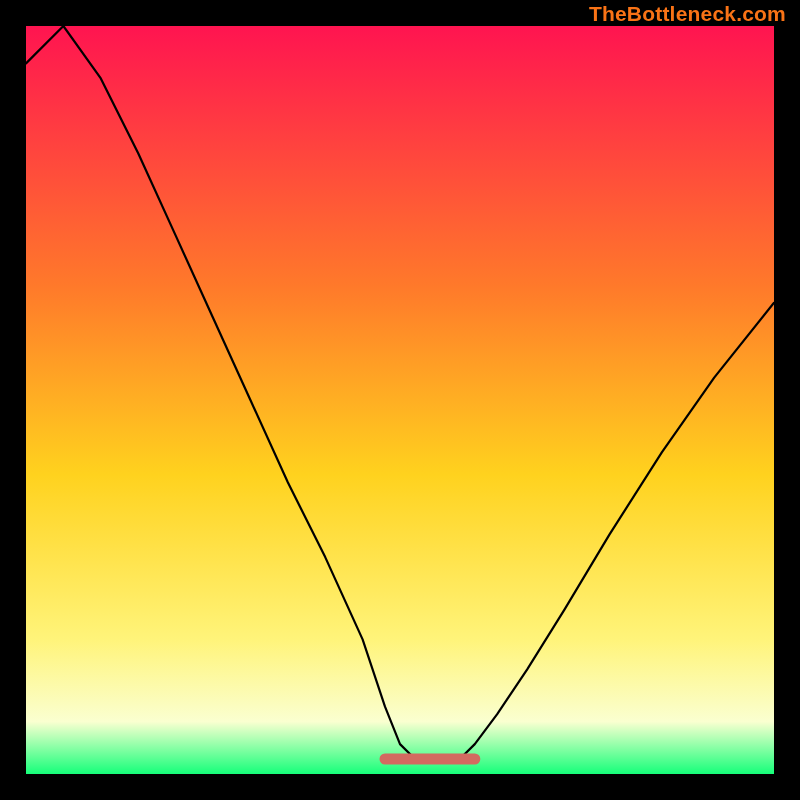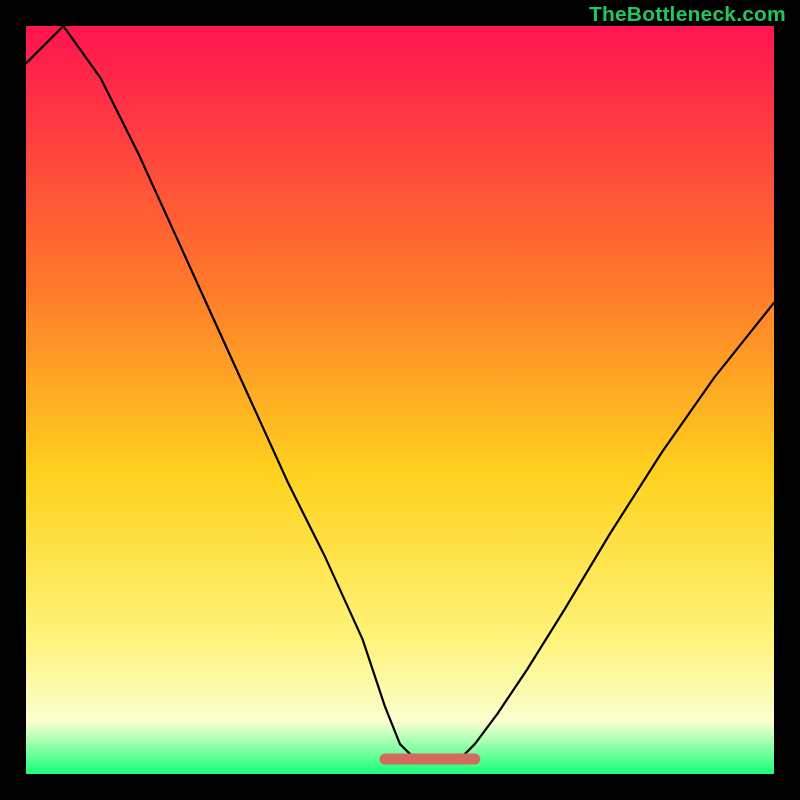--- a/index.html
+++ b/index.html
@@ -26,21 +26,21 @@
   }
   svg {
     display: block;
     width: 748px;
     height: 748px;
   }
   .watermark {
     position: absolute;
     top: 2px;
     right: 14px;
-    color: #22c55e;
+    color: #f97316;
     font-size: 21px;
     font-weight: 600;
     letter-spacing: 0.2px;
     user-select: none;
   }
 </style>
 </head>
 <body>
 
 <div class="stage">

